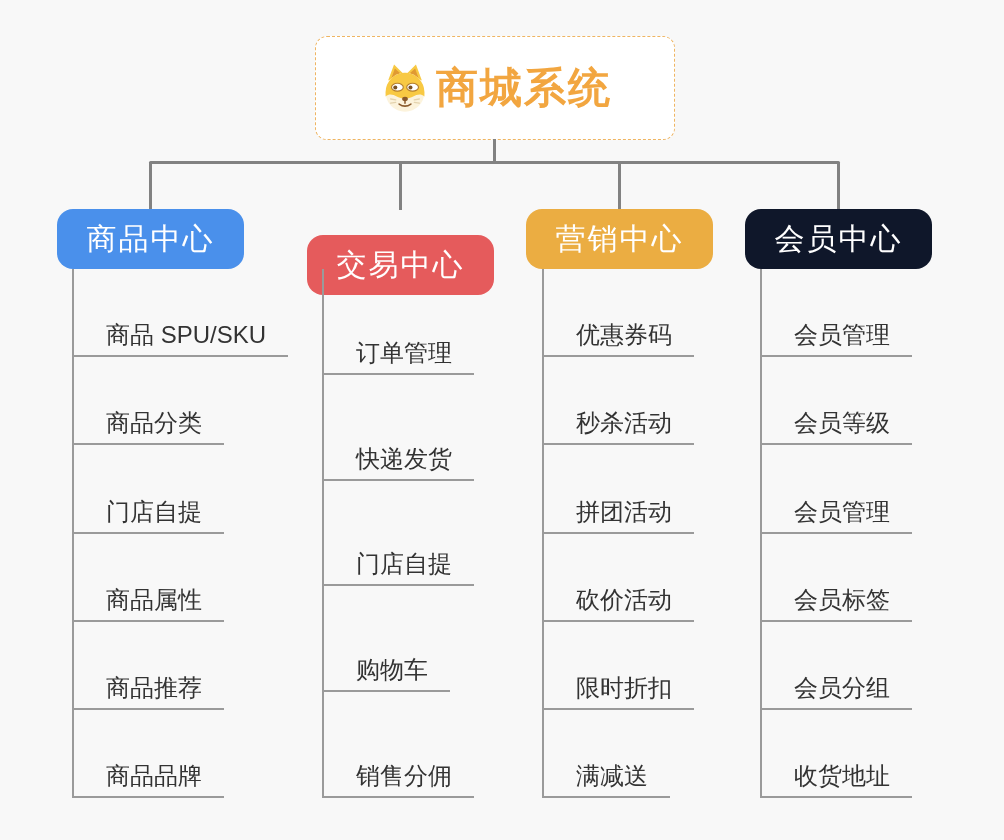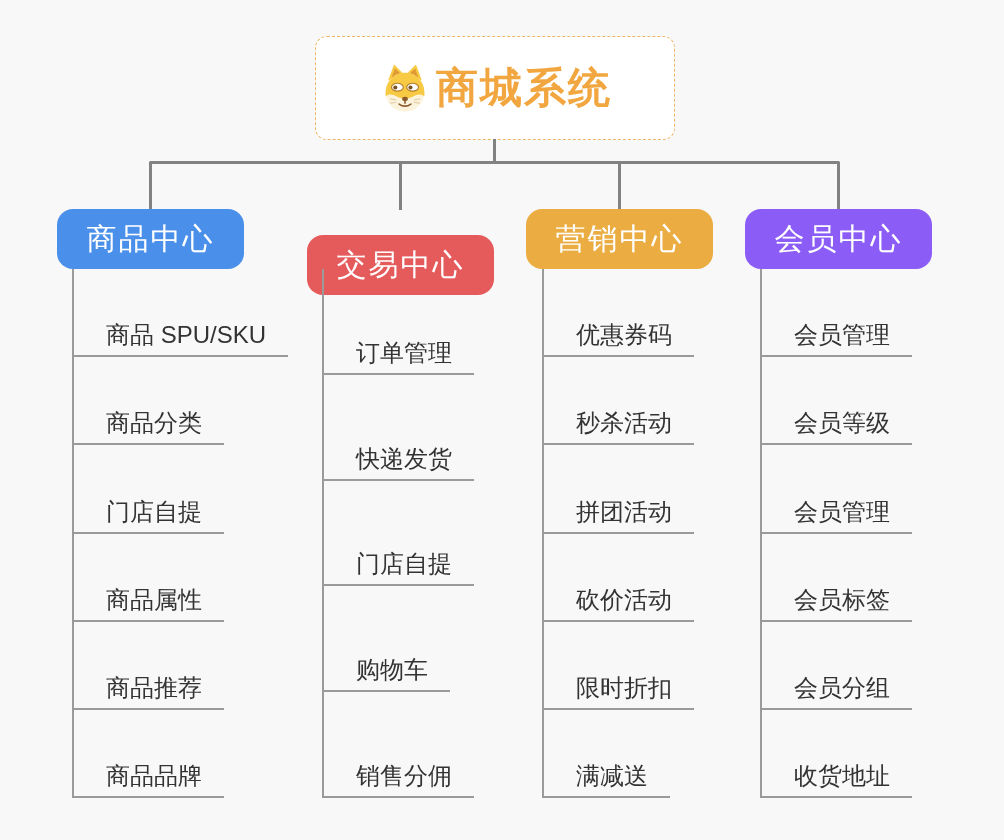--- a/index.html
+++ b/index.html
@@ -132,21 +132,21 @@
   <div class="connector conn-root-stub"></div>
   <div class="connector conn-bus"></div>
   <div class="connector conn-stub-1"></div>
   <div class="connector conn-stub-2"></div>
   <div class="connector conn-stub-3"></div>
   <div class="connector conn-stub-4"></div>
 
   <div class="branch branch-1" style="background-color: rgb(74, 144, 235);">商品中心</div>
   <div class="branch branch-2" style="background-color: rgb(229, 91, 92);">交易中心</div>
   <div class="branch branch-3" style="background-color: rgb(235, 173, 66);">营销中心</div>
-  <div class="branch branch-4" style="background-color: #8b5cf6;">会员中心</div>
+  <div class="branch branch-4" style="background-color: #0f172a;">会员中心</div>
 
   <ul class="children children-1">
     <li class="leaf-row">
         <span class="leaf">商品 SPU/SKU</span>
       </li>
     <li class="leaf-row">
         <span class="leaf">商品分类</span>
       </li>
     <li class="leaf-row">
         <span class="leaf">门店自提</span>

